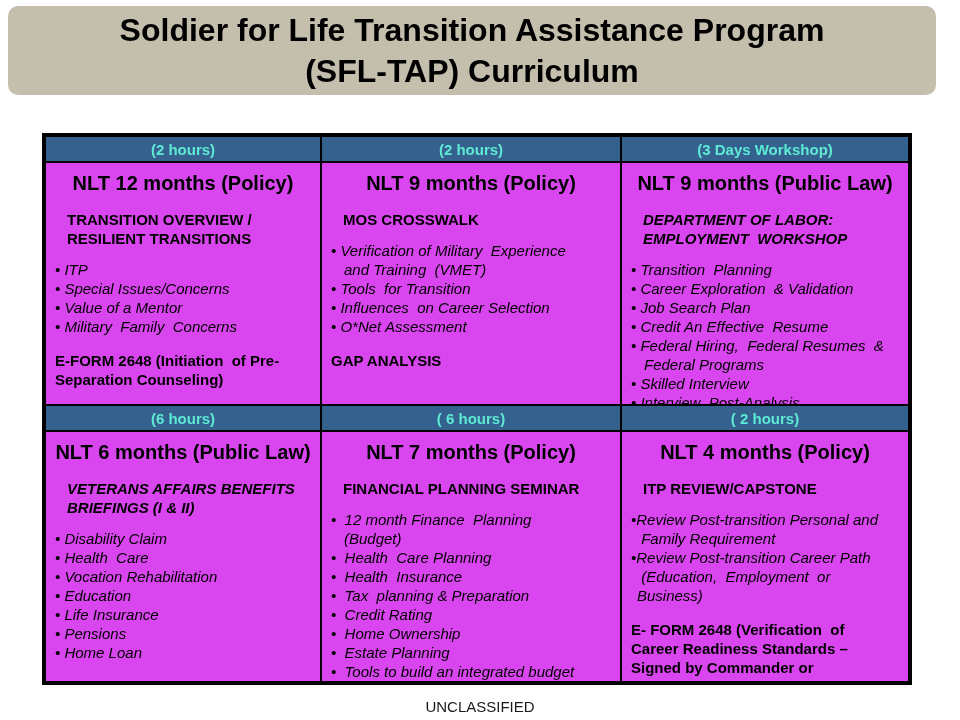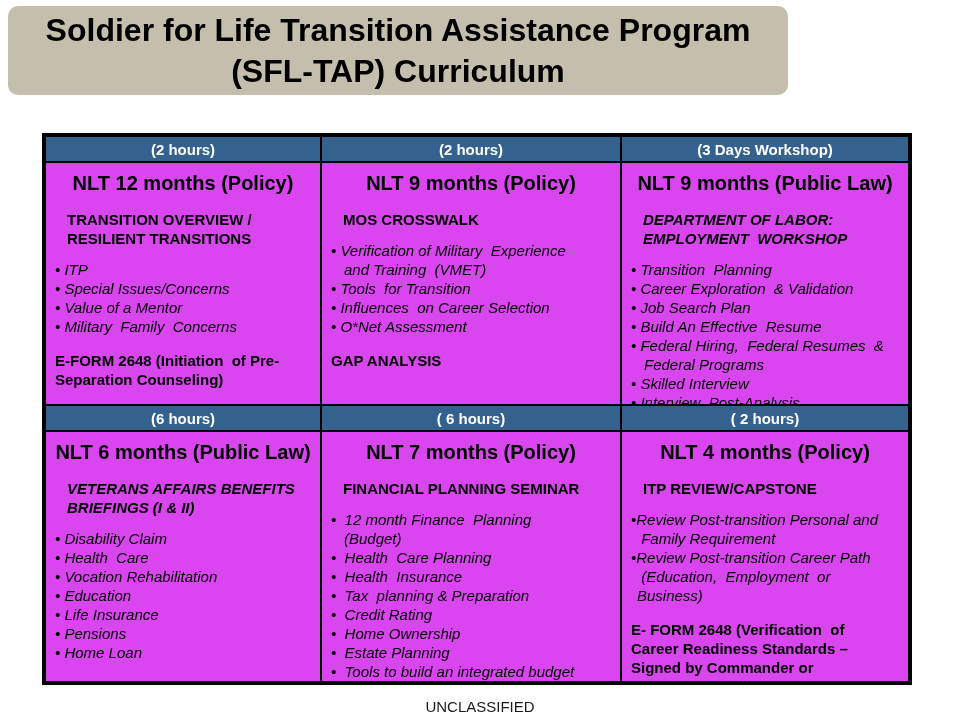--- a/index.html
+++ b/index.html
@@ -9,21 +9,21 @@
     font-family: "Liberation Sans", sans-serif;
     color: #000;
     position: relative;
     overflow: hidden;
   }
   * { box-sizing: border-box; }
 
   .banner {
     position: absolute;
     left: 8px; top: 6px;
-    width: 780px; height: 89px;
+    width: 928px; height: 89px;
     background: #C4BEAD;
     border-radius: 10px;
     display: flex; align-items: center; justify-content: center;
   }
   .title {
     font-size: 32px;
     font-weight: bold;
     line-height: 41px;
     text-align: center;
     white-space: pre-line;
@@ -36,21 +36,21 @@
     width: 870px; height: 552px;
     border: 3px solid #000;
     display: grid;
     grid-template-columns: 276px 300px 288px;
     grid-template-rows: 26px 243px 26px 251px;
     background: #fff;
   }
   .bar {
     background: #35618E;
     border: 1.5px solid #000;
-    color: #ffffff;
+    color: #5eead4;
     font-weight: bold;
     font-size: 15px;
     display: flex; align-items: center; justify-content: center;
     overflow: hidden;
   }
   .cell {
     background: #d946ef;
     border: 1.5px solid #000;
     padding: 5px 9px 4px 9px;
     overflow: hidden;
@@ -139,21 +139,21 @@
   </div>
 
   <div class="cell">
     <div class="cell-heading">NLT 9 months (Public Law)</div>
     <div class="cell-topic italic">DEPARTMENT OF LABOR:
 EMPLOYMENT  WORKSHOP</div>
     <div class="bullet-list">
         <div class="bullet">• Transition  Planning</div>
         <div class="bullet">• Career Exploration  &amp; Validation</div>
         <div class="bullet">• Job Search Plan</div>
-        <div class="bullet">• Build An Effective  Resume</div>
+        <div class="bullet">• Credit An Effective  Resume</div>
         <div class="bullet">• Federal Hiring,  Federal Resumes  &amp;
 Federal Programs</div>
         <div class="bullet">• Skilled Interview</div>
         <div class="bullet">• Interview  Post-Analysis</div>
       </div>
 
   </div>
 
   <div class="bar">(6 hours)</div>
   <div class="bar">( 6 hours)</div>

